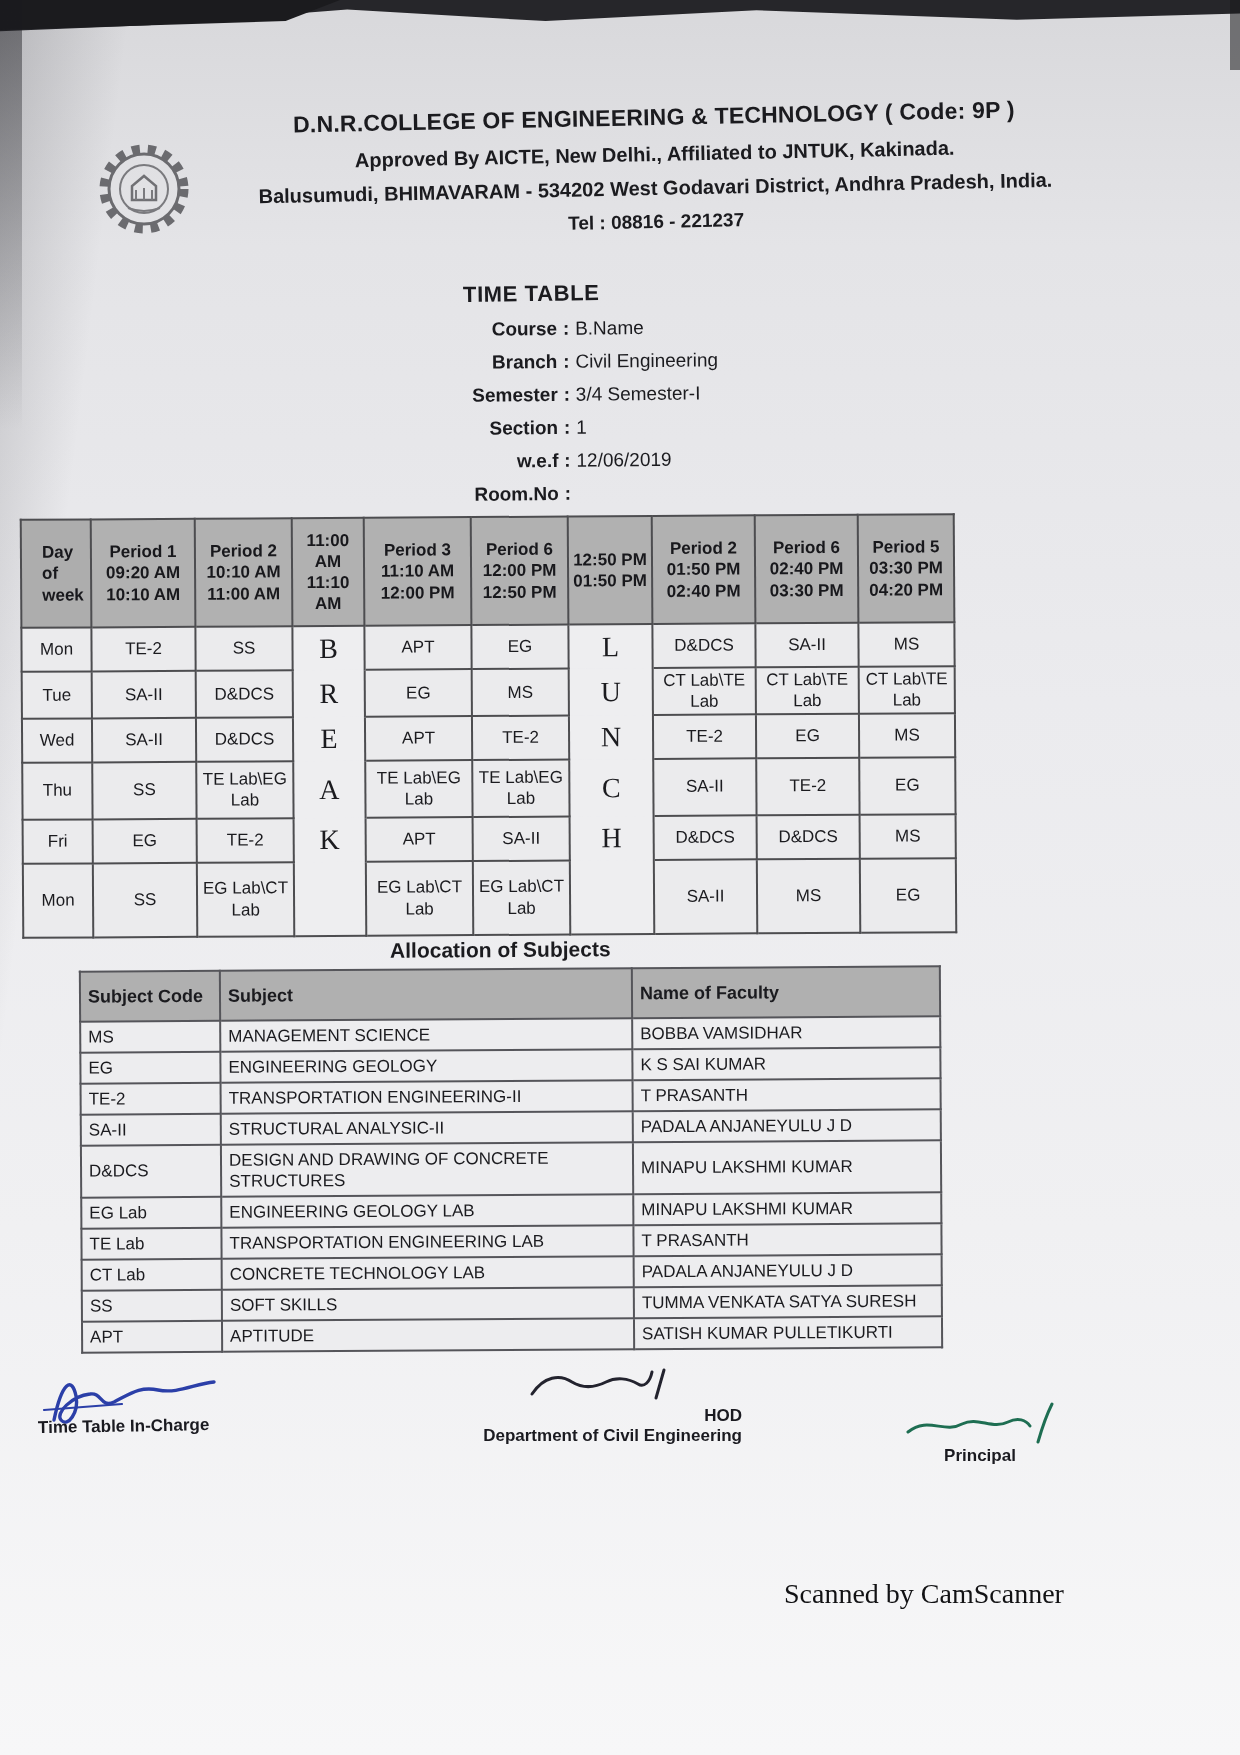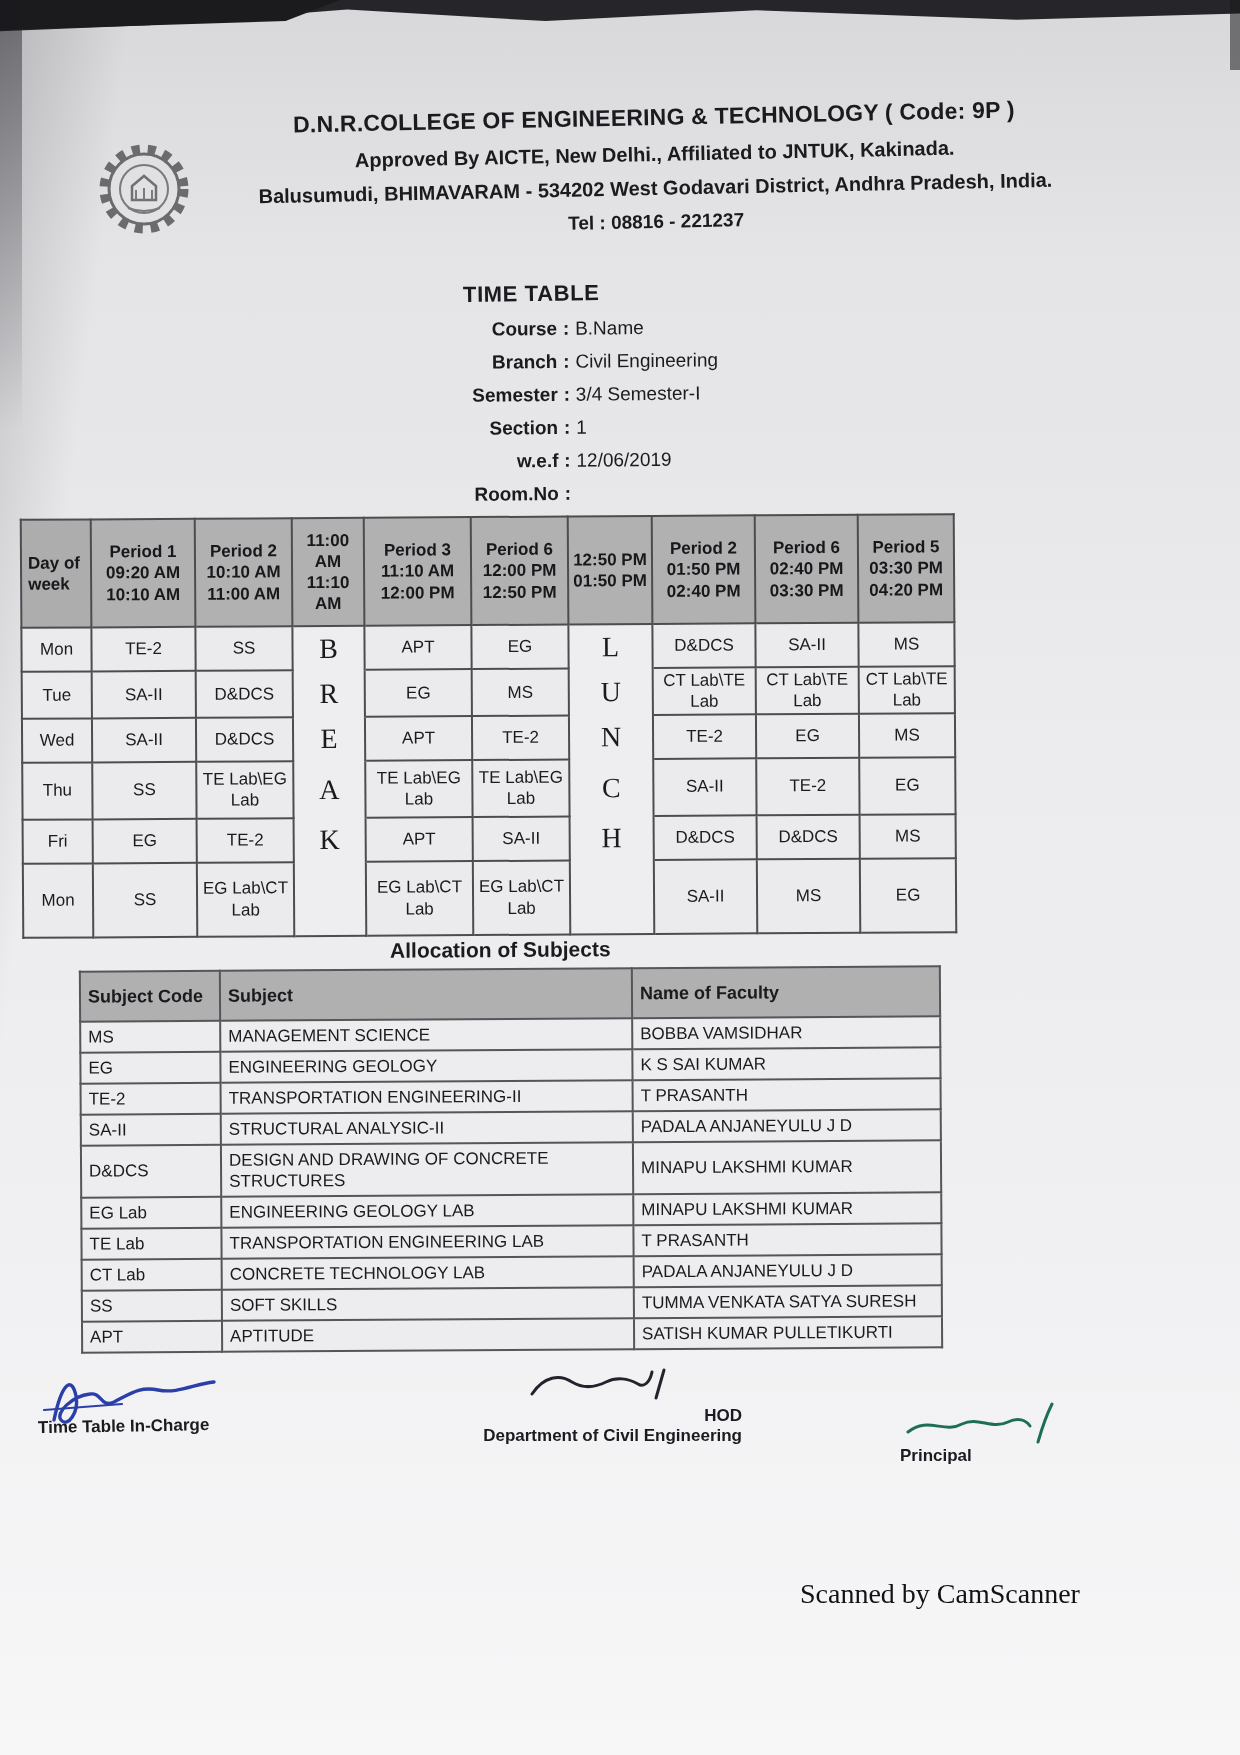--- a/index.html
+++ b/index.html
@@ -36,21 +36,21 @@
   .info-row .sep{width:18px;text-align:center;font-weight:bold;}
   .info-row .val{text-align:left;}
 
   
   .timetable{position:absolute;left:21px;top:516px;border-collapse:collapse;transform:rotate(-0.35deg);}
   .timetable td{border:2px solid #4d4d50;font-size:17px;text-align:center;vertical-align:middle;
     background:#ebebed;padding:1px 2px;line-height:1.25;}
   .timetable td.hdr{background:#b1b1b1;font-weight:bold;color:#18181c;}
   .timetable td.hdr .ln{display:block;}
   .timetable tr.headrow{height:108px;}
-  .timetable td.corner{text-align:left;padding-left:6px;font-weight:bold;background:#adadad;margin-top:24px;}
+  .timetable td.corner{text-align:left;padding-left:20px;font-weight:bold;background:#adadad;margin-top:24px;}
   .timetable td.brk{border-top:none;border-bottom:none;background:#eeeef0;
     font-family:"Liberation Serif","DejaVu Serif",serif;font-size:28px;}
   .timetable tr:last-child td.brk{border-bottom:2px solid #4d4d50;}
   .r-mon{height:44px;}.r-tue{height:44px;}.r-wed{height:44px;}
   .r-thu{height:57px;}.r-fri{height:44px;}.r-sat{height:74px;}
 
   
   .alloc-title{position:absolute;left:390px;top:938px;font-size:21px;font-weight:bold;transform:rotate(-0.4deg);}
   .alloc{position:absolute;left:80px;top:968px;border-collapse:collapse;transform:rotate(-0.35deg);}
   .alloc td{border:2px solid #55555a;font-size:17px;text-align:left;vertical-align:middle;
@@ -60,23 +60,23 @@
   .alloc tr.tall{height:52px;}
 
   
   .sig{position:absolute;}
   .sig svg{display:block;}
   .sig-label{font-weight:bold;font-size:17px;color:#1a1a20;}
   .sig-incharge{left:22px;top:1366px;margin-left:16px;}
   .sig-incharge .sig-label{margin-top:-16px;transform:rotate(-1deg);}
   .sig-hod{left:452px;top:1364px;text-align:right;width:290px;}
   .sig-hod svg{margin:0 auto;}
-  .sig-principal{left:900px;top:1398px;width:160px;}
-
-  .watermark{position:absolute;left:800px;top:1578px;width:290px;
+  .sig-principal{left:900px;top:1398px;text-align:center;width:160px;}
+
+  .watermark{position:absolute;left:784px;top:1578px;width:290px;
     font-family:"Liberation Serif","DejaVu Serif",serif;font-size:28px;color:#121214;}
 </style>
 </head>
 <body>
 
 <div class="page">
 
   <div class="scan-top"></div>
   <div class="scan-corner"></div>
   <div class="scan-left"></div>

